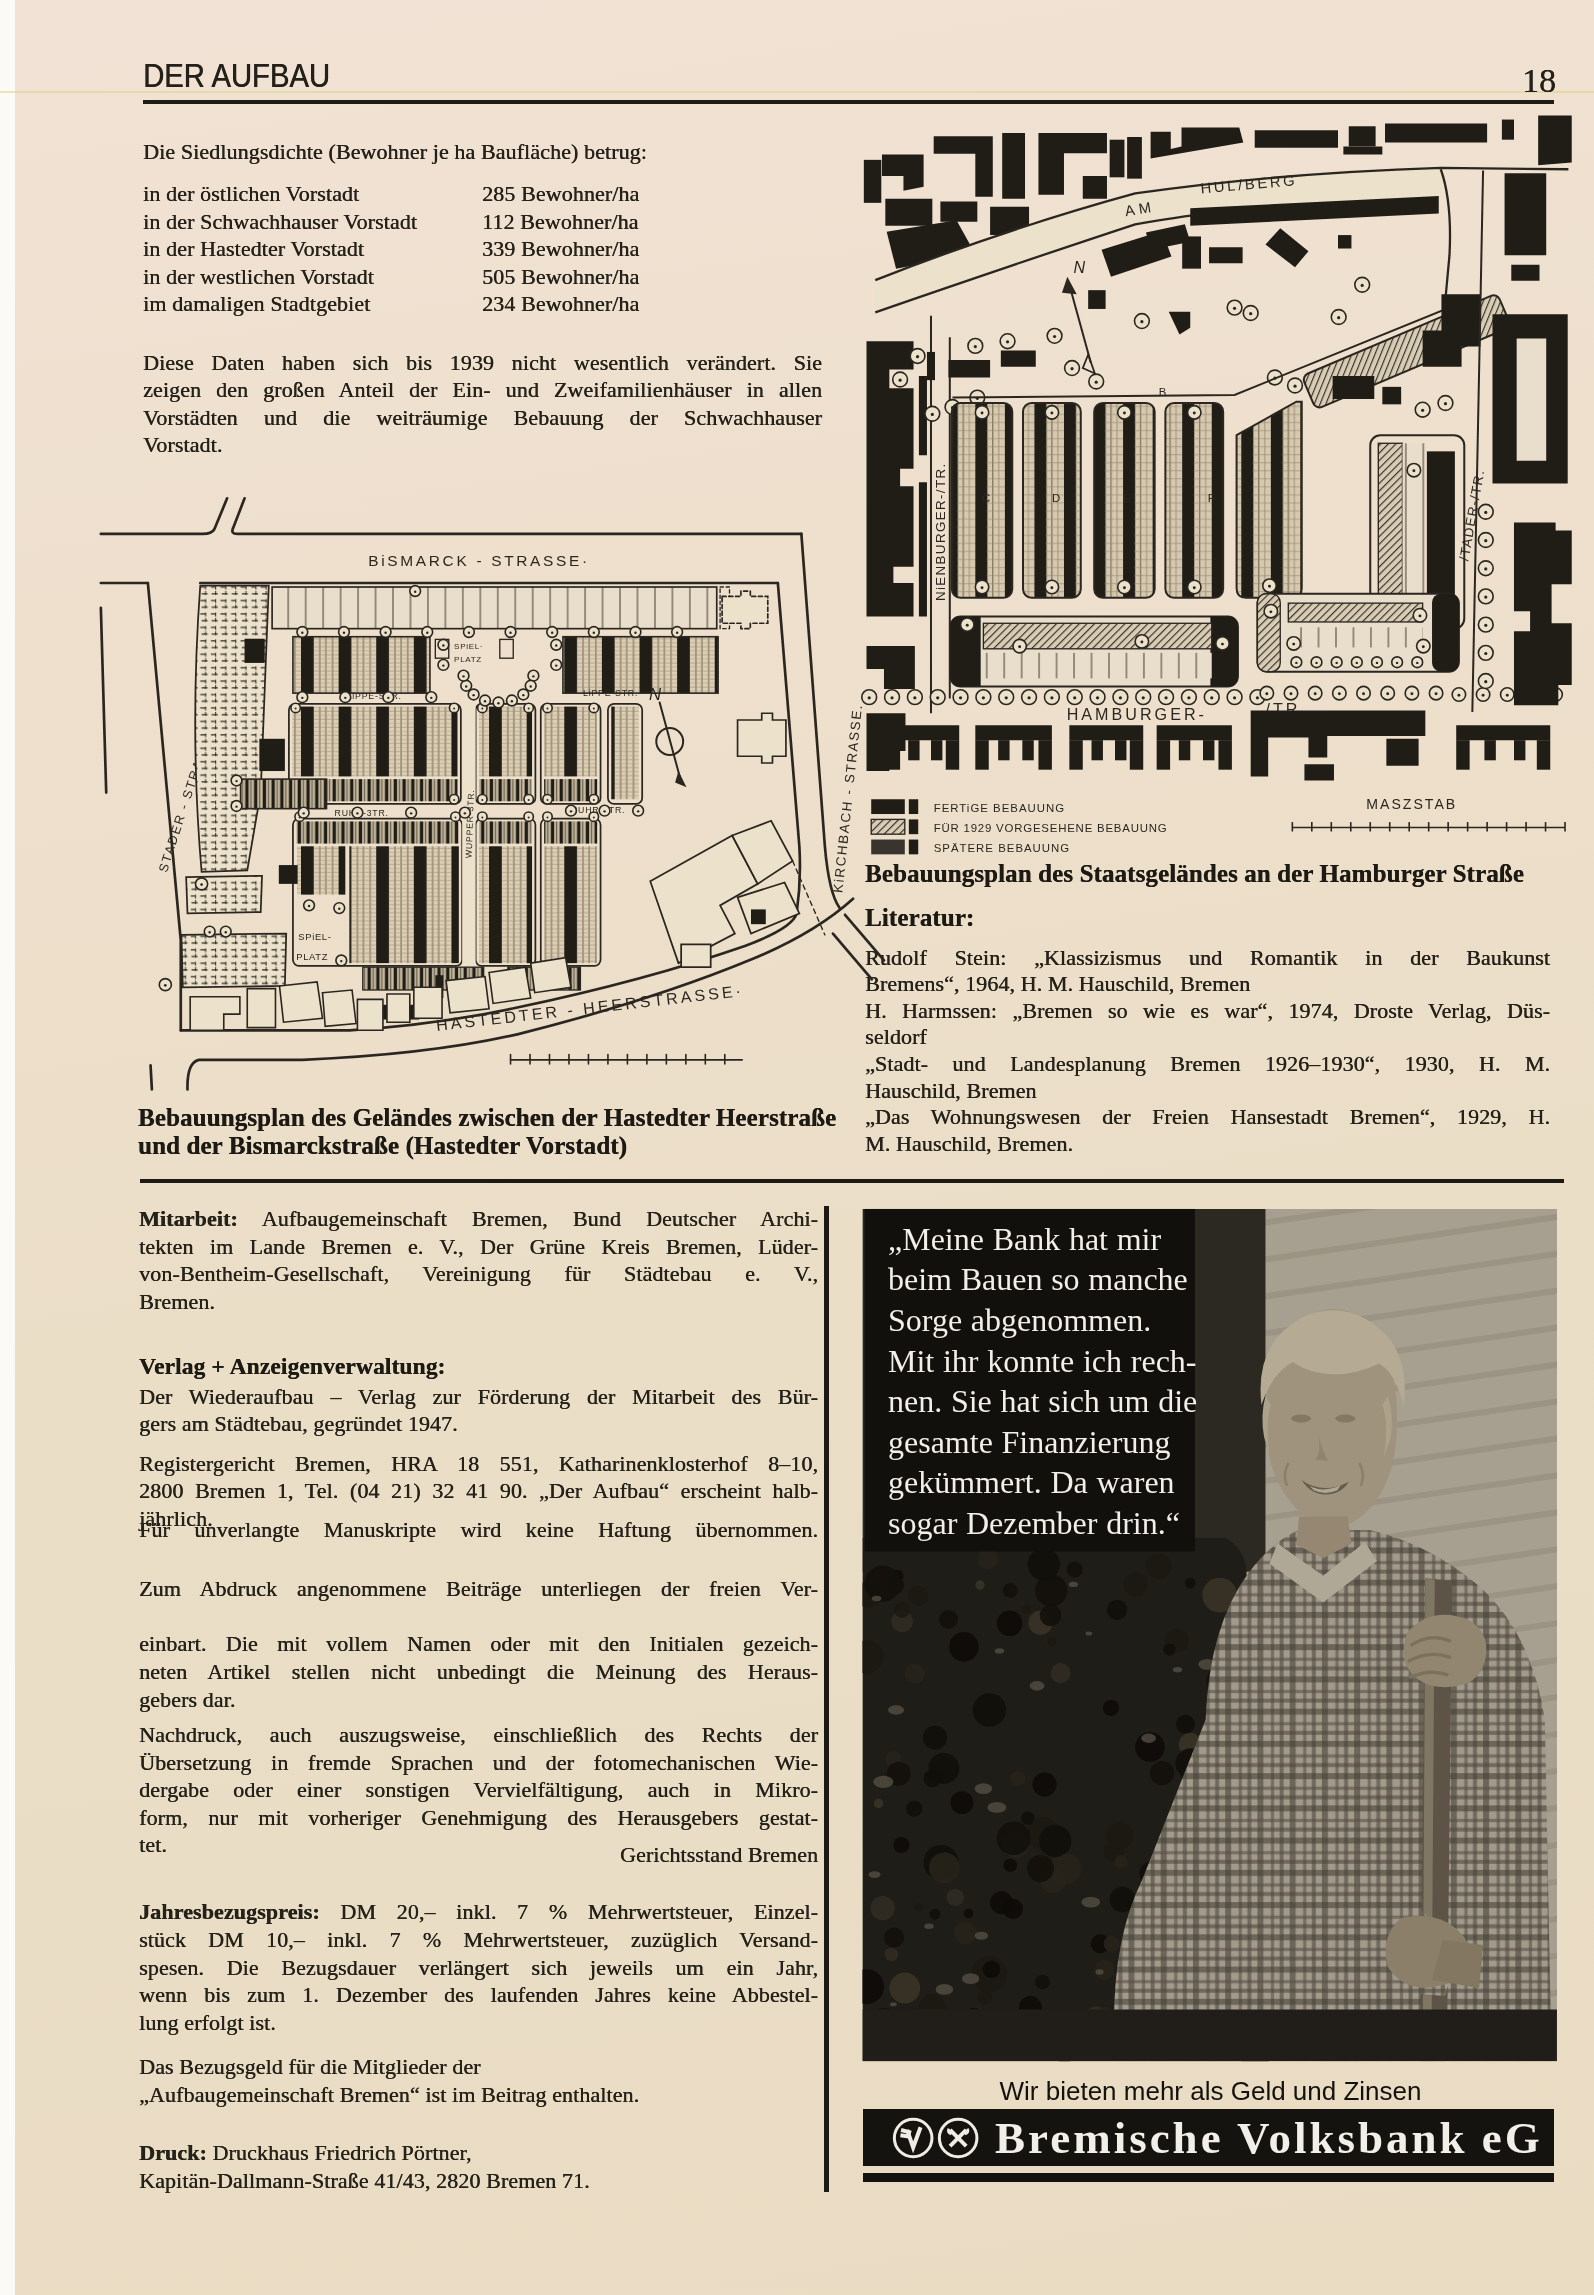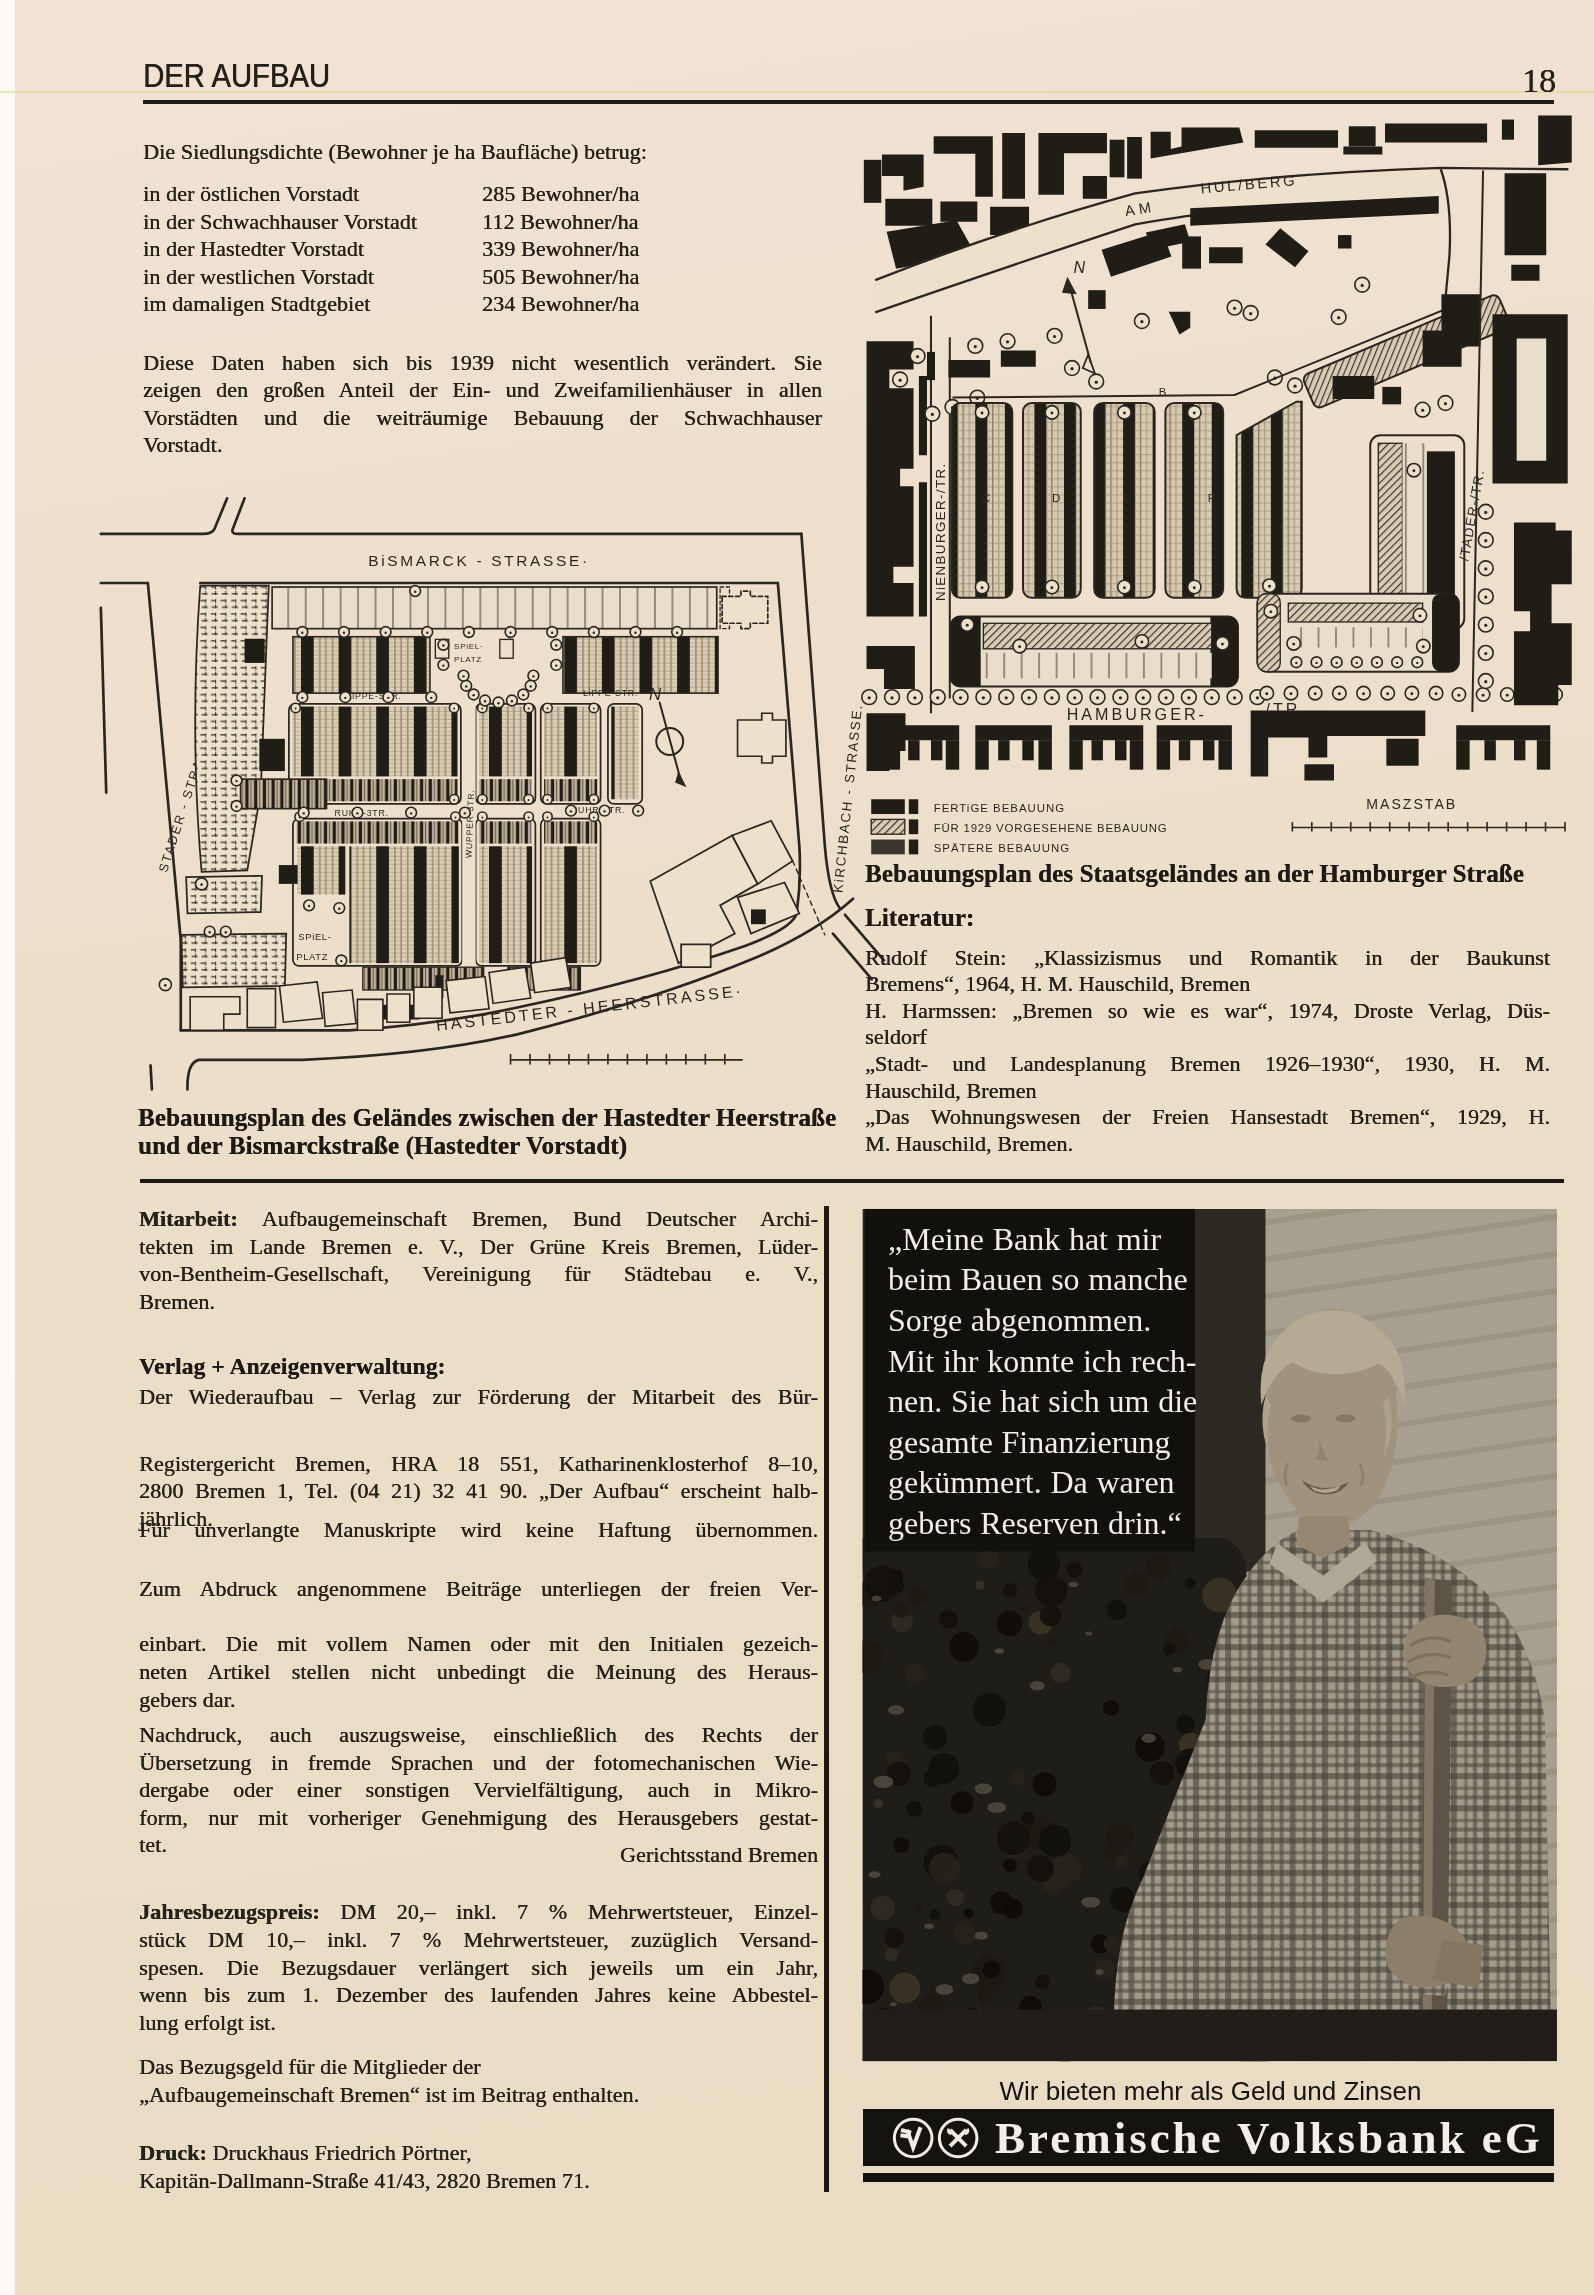--- a/index.html
+++ b/index.html
@@ -61,20 +61,21 @@
 <div class="bl ll" style="left:865px;top:1130px;width:685px;">M. Hauschild, Bremen.</div>
 
 <div class="bl jl" style="left:139px;top:1205px;width:679px;"><span class="b">Mitarbeit:</span> Aufbaugemeinschaft Bremen, Bund Deutscher Archi-</div>
 <div class="bl jl" style="left:139px;top:1233px;width:679px;">tekten im Lande Bremen e. V., Der Grüne Kreis Bremen, Lüder-</div>
 <div class="bl jl" style="left:139px;top:1260px;width:679px;">von-Bentheim-Gesellschaft, Vereinigung für Städtebau e. V.,</div>
 <div class="bl ll" style="left:139px;top:1288px;width:679px;">Bremen.</div>
 
 <div class="cap" style="left:139px;top:1352px;font-size:23.5px;">Verlag + Anzeigenverwaltung:</div>
 
 <div class="bl jl" style="left:139px;top:1383px;width:679px;">Der Wiederaufbau – Verlag zur Förderung der Mitarbeit des Bür-</div>
+<div class="bl ll" style="left:139px;top:1410px;width:679px;">gers am Städtebau, gegründet 1947.</div>
 
 <div class="bl jl" style="left:139px;top:1450px;width:679px;">Registergericht Bremen, HRA 18 551, Katharinenklosterhof 8–10,</div>
 <div class="bl jl" style="left:139px;top:1477px;width:679px;">2800 Bremen 1, Tel. (04 21) 32 41 90. „Der Aufbau“ erscheint halb-</div>
 <div class="bl ll" style="left:139px;top:1505px;width:679px;">jährlich.</div>
 
 <div class="bl jl" style="left:139px;top:1516px;width:679px;">Für unverlangte Manuskripte wird keine Haftung übernommen.</div>
 <div class="bl jl" style="left:139px;top:1575px;width:679px;">Zum Abdruck angenommene Beiträge unterliegen der freien Ver-</div>
 <div class="bl jl" style="left:139px;top:1630px;width:679px;">einbart. Die mit vollem Namen oder mit den Initialen gezeich-</div>
 <div class="bl jl" style="left:139px;top:1658px;width:679px;">neten Artikel stellen nicht unbedingt die Meinung des Heraus-</div>
 <div class="bl ll" style="left:139px;top:1686px;width:679px;">gebers dar.</div>
@@ -1053,21 +1054,21 @@
 </g>
 </svg>
 
 <div class="qt" style="left:888px;top:1219px;">„Meine Bank hat mir</div>
 <div class="qt" style="left:888px;top:1259px;">beim Bauen so manche</div>
 <div class="qt" style="left:888px;top:1300px;">Sorge abgenommen.</div>
 <div class="qt" style="left:888px;top:1341px;">Mit ihr konnte ich rech-</div>
 <div class="qt" style="left:888px;top:1381px;">nen. Sie hat sich um die</div>
 <div class="qt" style="left:888px;top:1422px;">gesamte Finanzierung</div>
 <div class="qt" style="left:888px;top:1462px;">gekümmert. Da waren</div>
-<div class="qt" style="left:888px;top:1503px;">gebers Reserven drin.“</div>
+<div class="qt" style="left:888px;top:1503px;">sogar Dezember drin.“</div>
 
 <div style="position:absolute;left:863px;top:2076px;width:695px;text-align:center;font-family:'Liberation Sans',sans-serif;font-size:26px;letter-spacing:0px;color:#14120e;">Wir bieten mehr als Geld und Zinsen</div>
 
 <div style="position:absolute;left:863px;top:2109px;width:691px;height:57px;background:#15130f;"></div>
 
 <div style="position:absolute;left:863px;top:2173px;width:691px;height:9.4px;background:#15130f;"></div>
 
 <svg style="position:absolute;left:891px;top:2115px;" width="94" height="46" viewBox="0 0 140 68">
 <g stroke="#efece3" fill="none" stroke-width="4.5">
 <circle cx="33" cy="34" r="28"></circle>

